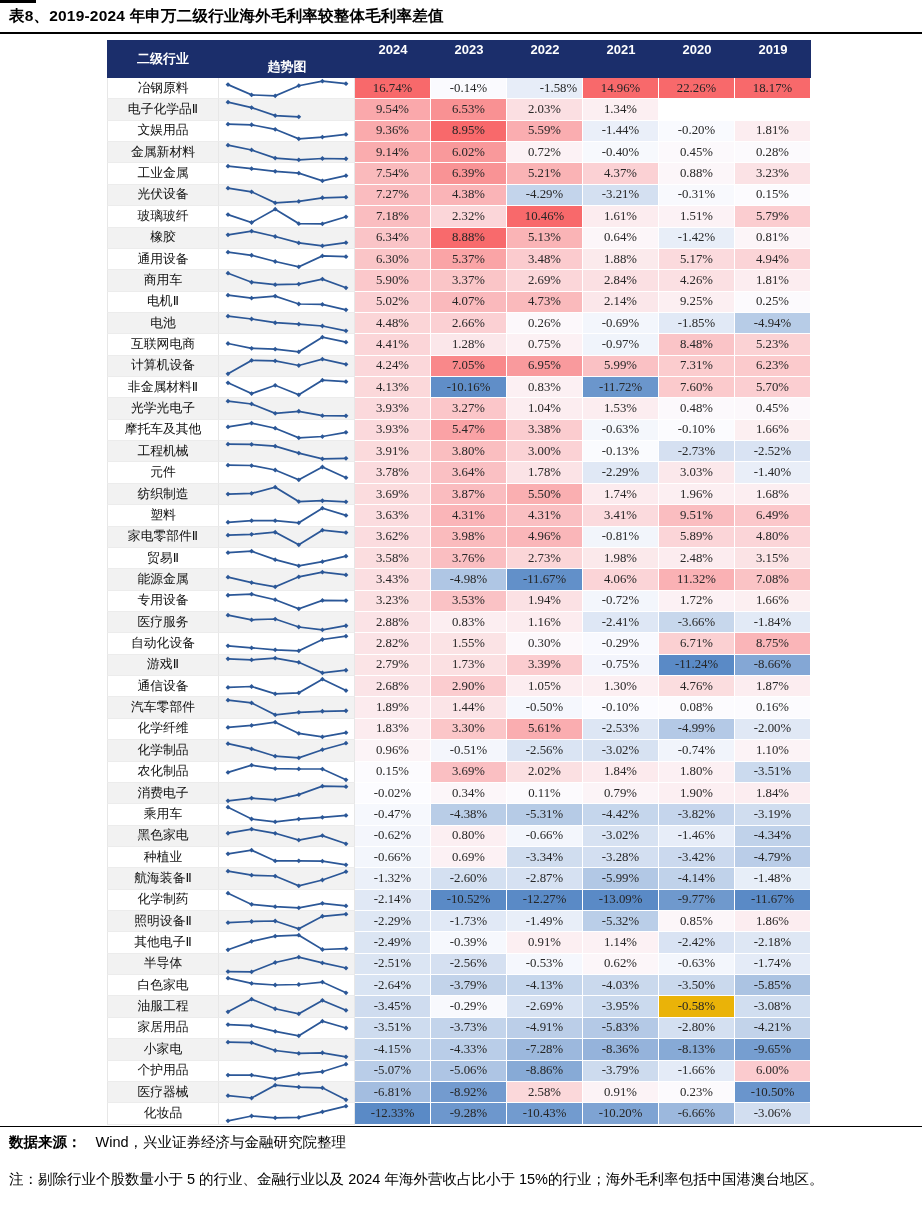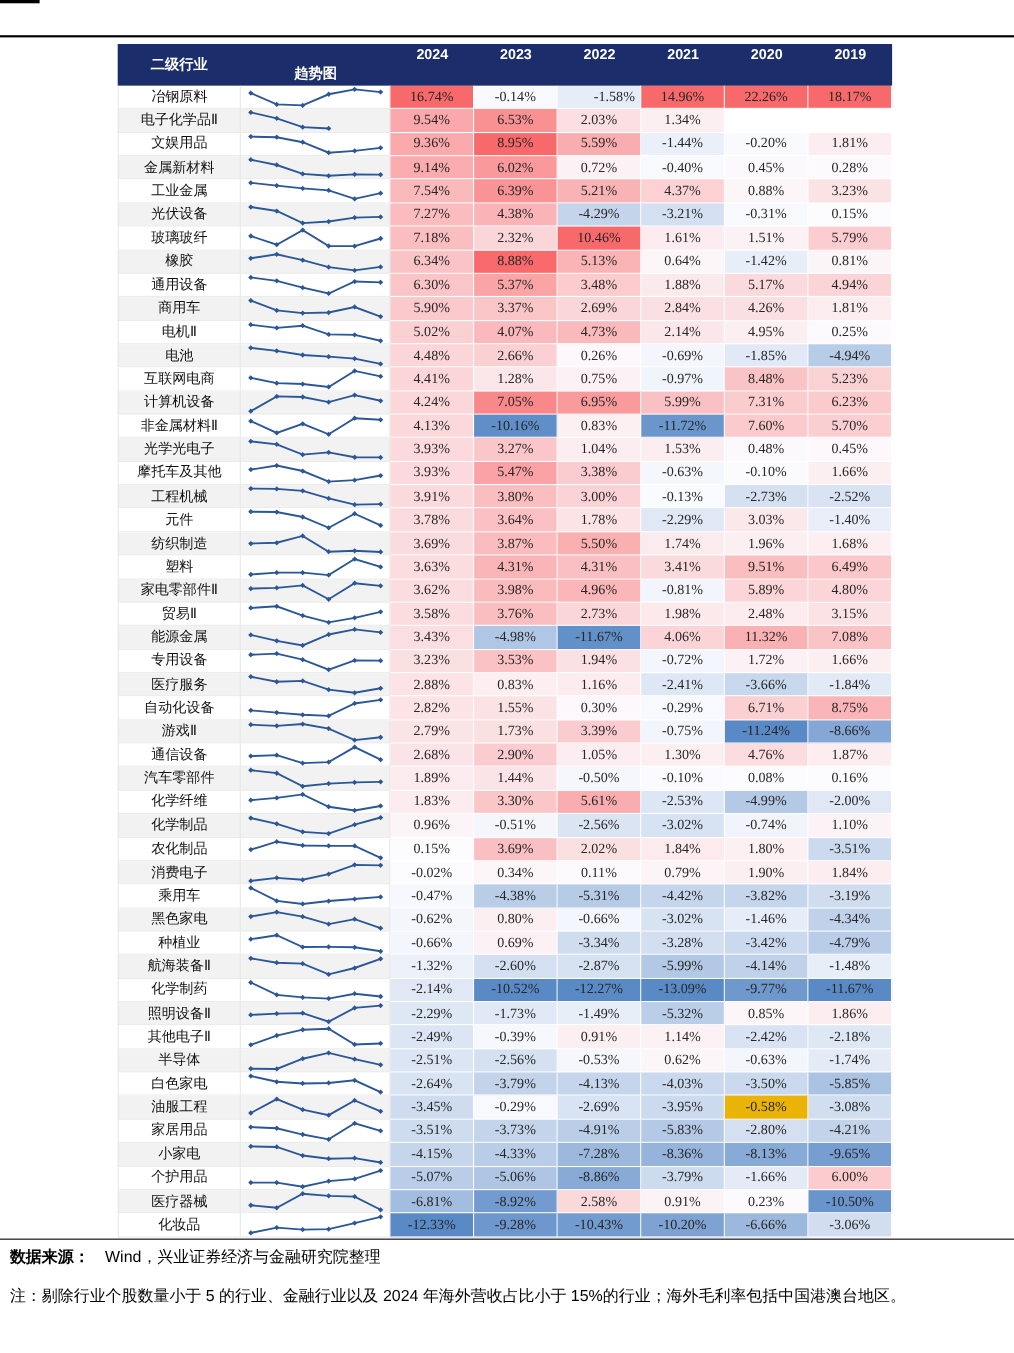--- a/index.html
+++ b/index.html
@@ -34,20 +34,21 @@
   .footer-source{position:absolute;left:9px;top:1133px;font-size:14.5px;color:#000;}
   .footer-source b{font-weight:bold;}
   .footer-source .src-text{margin-left:14px;font-weight:normal;}
   .footer-note{position:absolute;left:9px;top:1162px;width:905px;font-size:14.5px;color:#000;line-height:34px;}
 </style>
 </head>
 <body>
 
 <div class="page">
   <div class="top-bar"></div>
+  <div class="title">表8、2019-2024 年申万二级行业海外毛利率较整体毛利率差值</div>
   <div class="title-rule"></div>
 
   <div class="table">
     <div class="thead">
       <div class="th-industry">二级行业</div>
       <div class="th-trend">趋势图</div>
       <div class="th-years">
         <div class="th-year-row">
           <div class="th-year">2024</div>
           <div class="th-year">2023</div>
@@ -267,21 +268,21 @@
               <path d="M53.800000000000004,4.087631027253667 L56.2,1.687631027253667 L58.6,4.087631027253667 L56.2,6.487631027253666 Z" fill="#2b5797"></path>
               <path d="M77.39999999999999,12.015094339622639 L79.8,9.615094339622638 L82.2,12.015094339622639 L79.8,14.41509433962264 Z" fill="#2b5797"></path>
               <path d="M101,12.41299790356394 L103.4,10.01299790356394 L105.80000000000001,12.41299790356394 L103.4,14.812997903563941 Z" fill="#2b5797"></path>
               <path d="M124.6,17.8 L127,15.4 L129.4,17.8 L127,20.2 Z" fill="#2b5797"></path>
             </svg>
           </div>
           <div class="cell-val" style="background: rgb(251, 208, 211);">5.02%</div>
           <div class="cell-val" style="background: rgb(250, 185, 188);">4.07%</div>
           <div class="cell-val" style="background: rgb(250, 186, 188);">4.73%</div>
           <div class="cell-val" style="background: rgb(251, 231, 234);">2.14%</div>
-          <div class="cell-val" style="background: rgb(252, 239, 242);">4.95%</div>
+          <div class="cell-val" style="background: rgb(252, 239, 242);">9.25%</div>
           <div class="cell-val" style="background: rgb(252, 250, 253);">0.25%</div>
         </div>
         <div class="row alt">
           <div class="cell-label">电池</div>
           <div class="cell-trend">
             <svg class="spark" width="136" height="21">
               <polyline points="9.0,3.2 32.6,6.0 56.2,9.7 79.8,11.2 103.4,13.0 127.0,17.8" fill="none" stroke="#2b5797" stroke-width="1.7"></polyline>
               <path d="M6.6,3.2 L9,0.8000000000000003 L11.4,3.2 L9,5.6 Z" fill="#2b5797"></path>
               <path d="M30.200000000000003,6.020806794055202 L32.6,3.6208067940552024 L35,6.020806794055202 L32.6,8.420806794055203 Z" fill="#2b5797"></path>
               <path d="M53.800000000000004,9.74055201698514 L56.2,7.340552016985139 L58.6,9.74055201698514 L56.2,12.14055201698514 Z" fill="#2b5797"></path>

